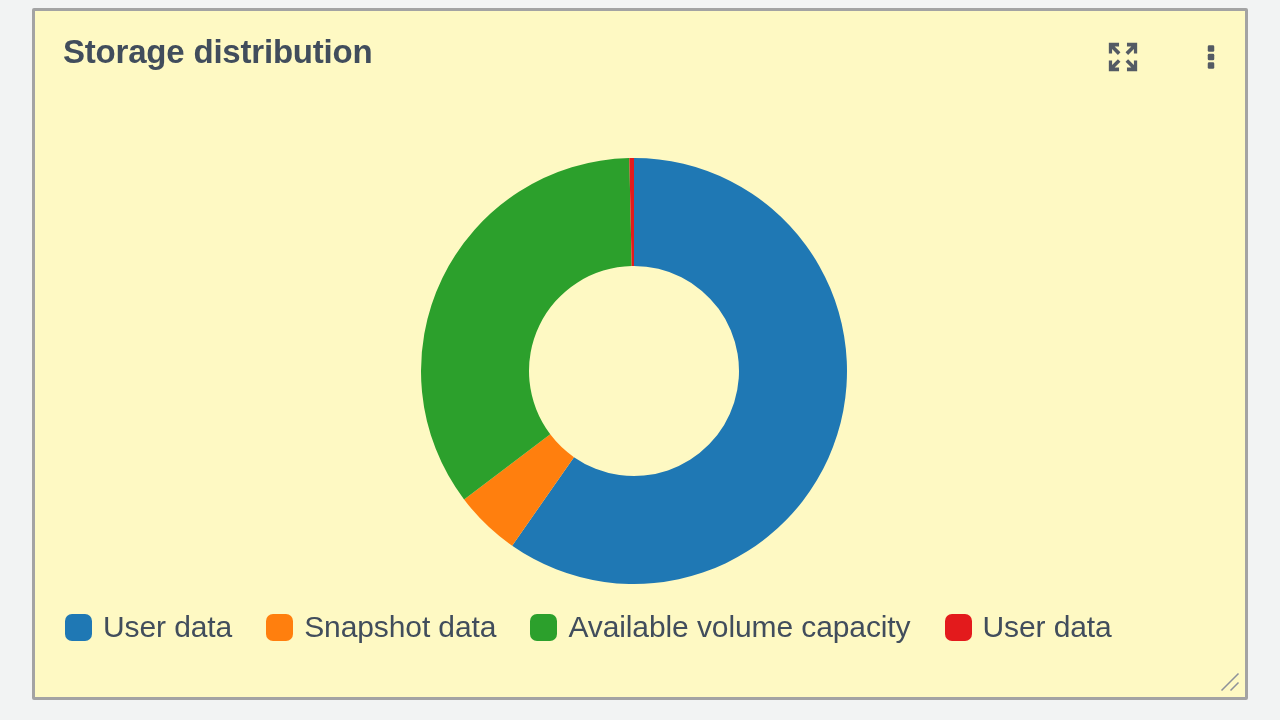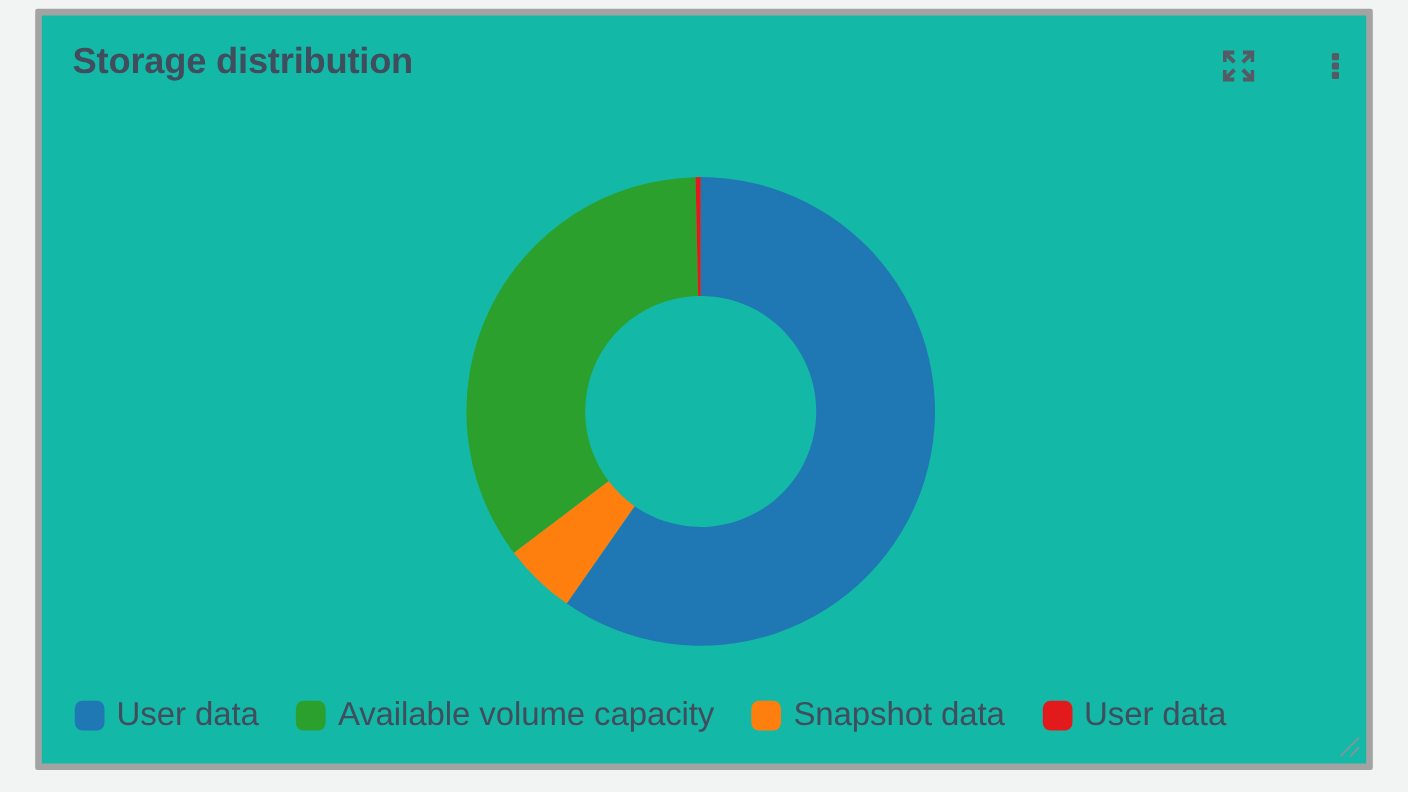--- a/index.html
+++ b/index.html
@@ -22,22 +22,22 @@
     box-sizing: border-box;
   }
 
   
   .widget-card {
     position: absolute;
     left: 32px;
     top: 8px;
     width: 1216px;
     height: 692px;
-    background: #14b8a6;
-    border: 6px solid #a3a3a3;
+    background: #fef9c3;
+    border: 3px solid #a3a3a3;
     border-radius: 2px;
     box-sizing: border-box;
     overflow: hidden;
   }
 
   
   .widget-header {
     position: absolute;
     left: 0;
     top: 0;
@@ -104,21 +104,21 @@
     top: 34px;
     width: 460px;
     height: 460px;
     display: block;
   }
 
   
   .legend {
     position: absolute;
     left: 30px;
-    top: 612px;
+    top: 592px;
     width: 1160px;
     height: 48px;
     display: flex;
     align-items: center;
     gap: 34px;
     flex-wrap: nowrap;
   }
 
   .legend-item {
     display: flex;
@@ -208,26 +208,26 @@
         </svg>
       </div>
     </div>
 
     <div class="legend" id="chart-legend">
         <div class="legend-item">
           <span class="legend-marker" style="background: rgb(31, 120, 180);"></span>
           <span class="legend-label">User data</span>
         </div>
         <div class="legend-item">
+          <span class="legend-marker" style="background: rgb(255, 127, 14);"></span>
+          <span class="legend-label">Snapshot data</span>
+        </div>
+        <div class="legend-item">
           <span class="legend-marker" style="background: rgb(44, 160, 44);"></span>
           <span class="legend-label">Available volume capacity</span>
-        </div>
-        <div class="legend-item">
-          <span class="legend-marker" style="background: rgb(255, 127, 14);"></span>
-          <span class="legend-label">Snapshot data</span>
         </div>
         <div class="legend-item">
           <span class="legend-marker" style="background: rgb(227, 26, 28);"></span>
           <span class="legend-label">User data</span>
         </div>
       </div>
 
     <div class="resize-handle" title="Resize widget">
       <svg width="22" height="22" viewBox="0 0 22 22" aria-hidden="true">
         <line x1="2.5" y1="19.5" x2="19.5" y2="2.5" stroke="#8d9299" stroke-width="1.6"></line>

